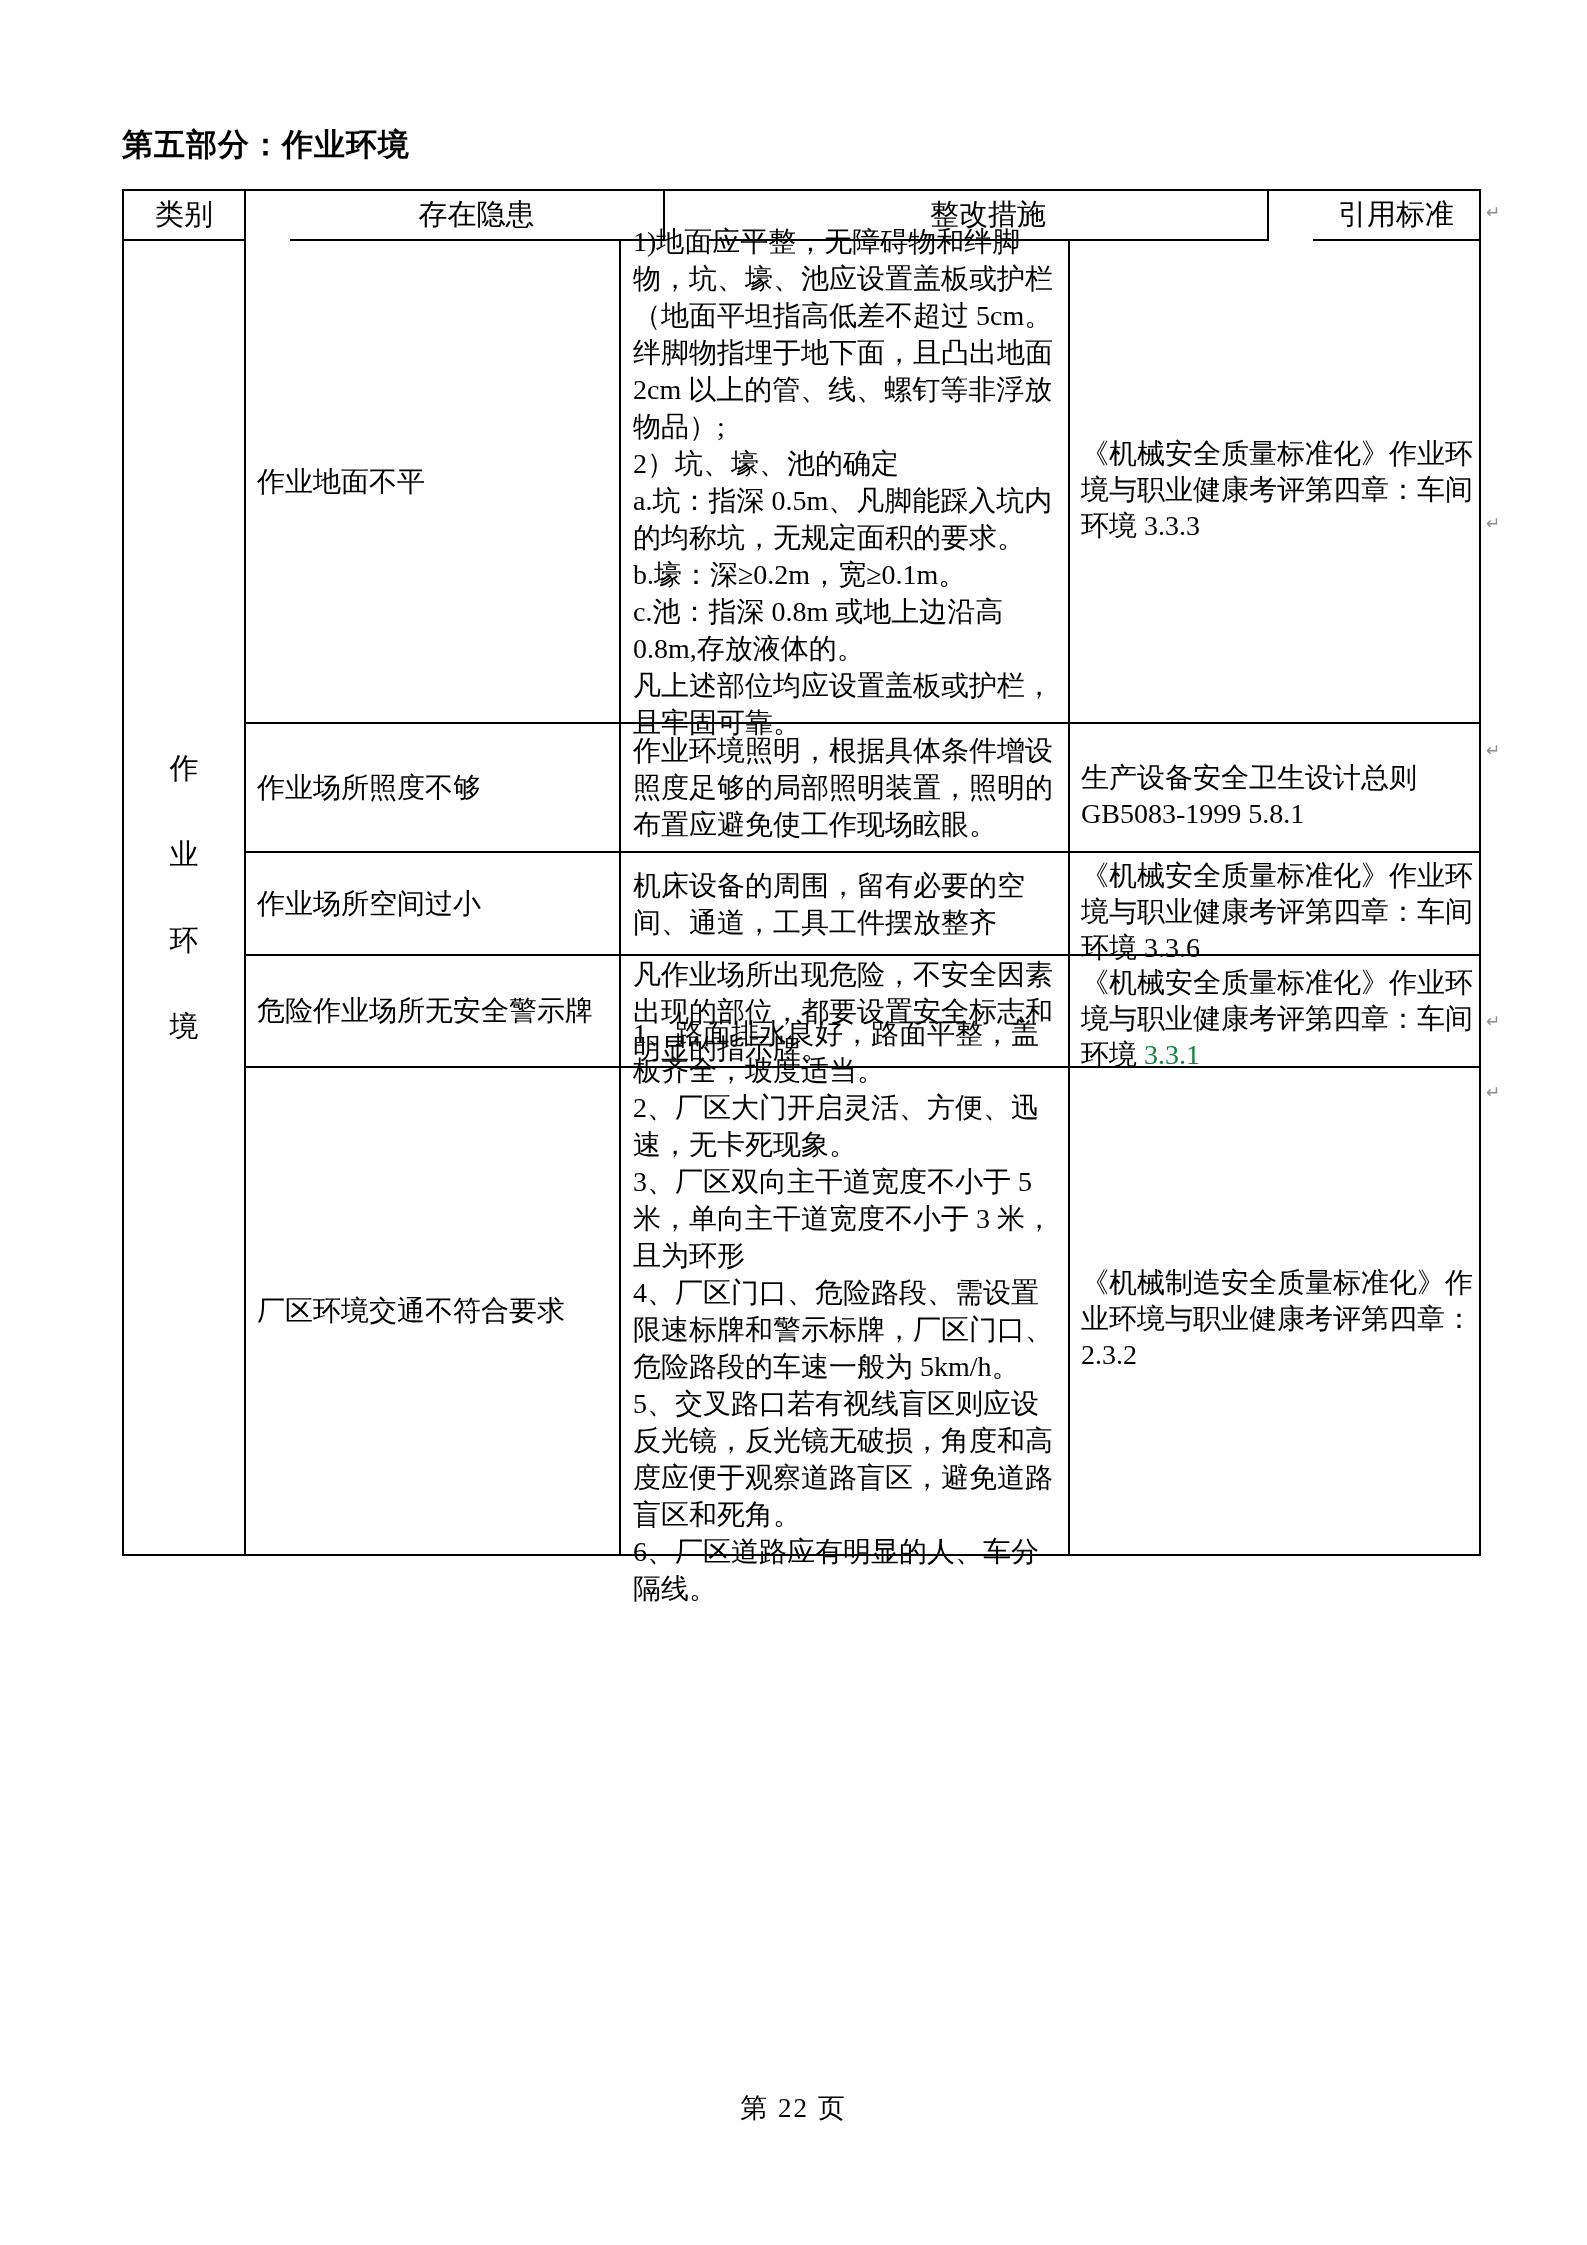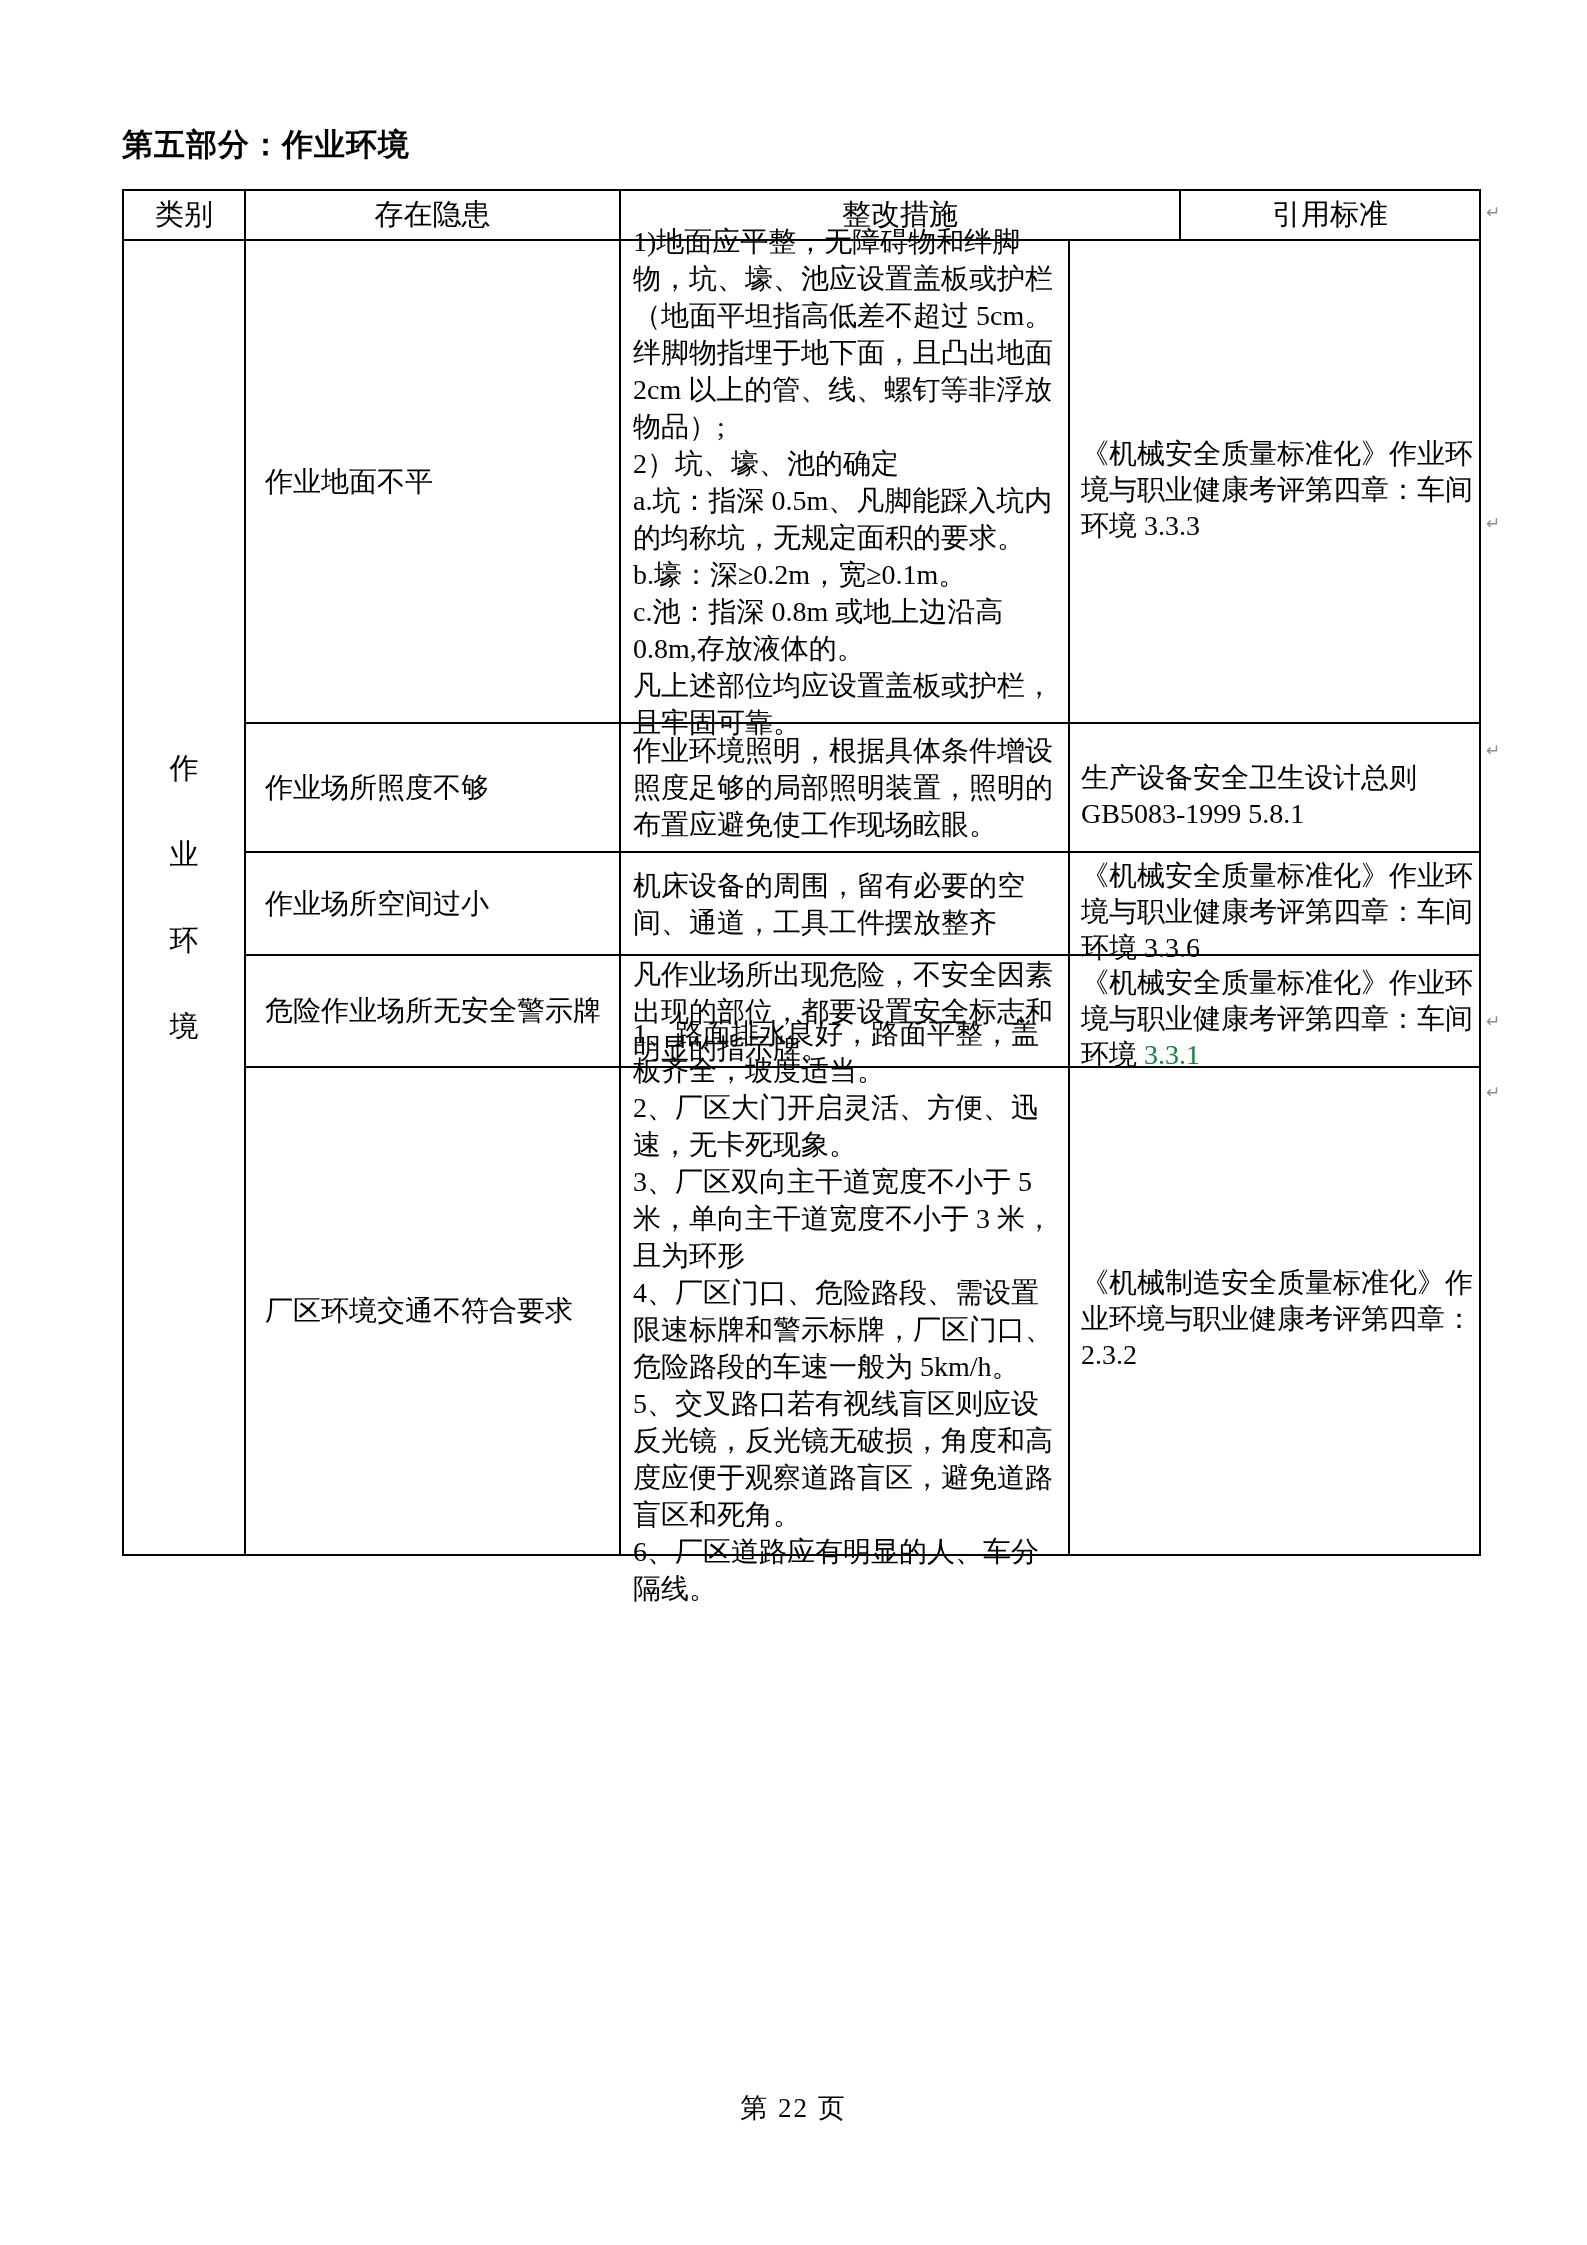--- a/index.html
+++ b/index.html
@@ -16,21 +16,21 @@
     position:absolute; left:122px; top:124px;
     font-size:31px; font-weight:bold;
     font-family:"Liberation Sans","DejaVu Sans",sans-serif;
     letter-spacing:1px;
   }
   .tbl {
     position:absolute; left:122px; top:189px; width:1359px;
     border:2px solid #000; box-sizing:border-box;
     font-size:28px;
   }
-  .thead { display:flex; height:50px; }
+  .thead { display:flex; height:50px;gap:44px; }
   .th {
     box-sizing:border-box;
     display:flex; align-items:center; justify-content:center;
     font-size:29px;
     border-right:2px solid #000; border-bottom:2px solid #000;
   }
   .th.c1 { width:122px; }
   .th.c2 { width:375px; }
   .th.c3 { width:560px; }
   .th.c4 { flex:1; border-right:none; }
@@ -46,21 +46,21 @@
   .cat-cell span { line-height:1; }
   .rows { flex:1; display:flex; flex-direction:column; }
   .trow { display:flex; }
   .h1 { height:483px; } .h2 { height:129px; } .h3 { height:103px; }
   .h4 { height:112px; } .h5 { height:486px; }
 
   .haz, .mea, .ref { box-sizing:border-box; border-bottom:2px solid #000; }
   .haz {
     width:375px; border-right:2px solid #000;
     display:flex; align-items:center;
-    padding:0 6px 0 19px; line-height:36px;
+    padding:0 6px 0 11px; line-height:36px;
   }
   .mea {
     width:449px; border-right:2px solid #000;
     display:flex; align-items:center;
     padding:4px 4px 4px 12px;
   }
   .mea-text { white-space:pre-wrap; line-height:37px; width:100%; }
   .ref {
     flex:1;
     display:flex; align-items:center;

